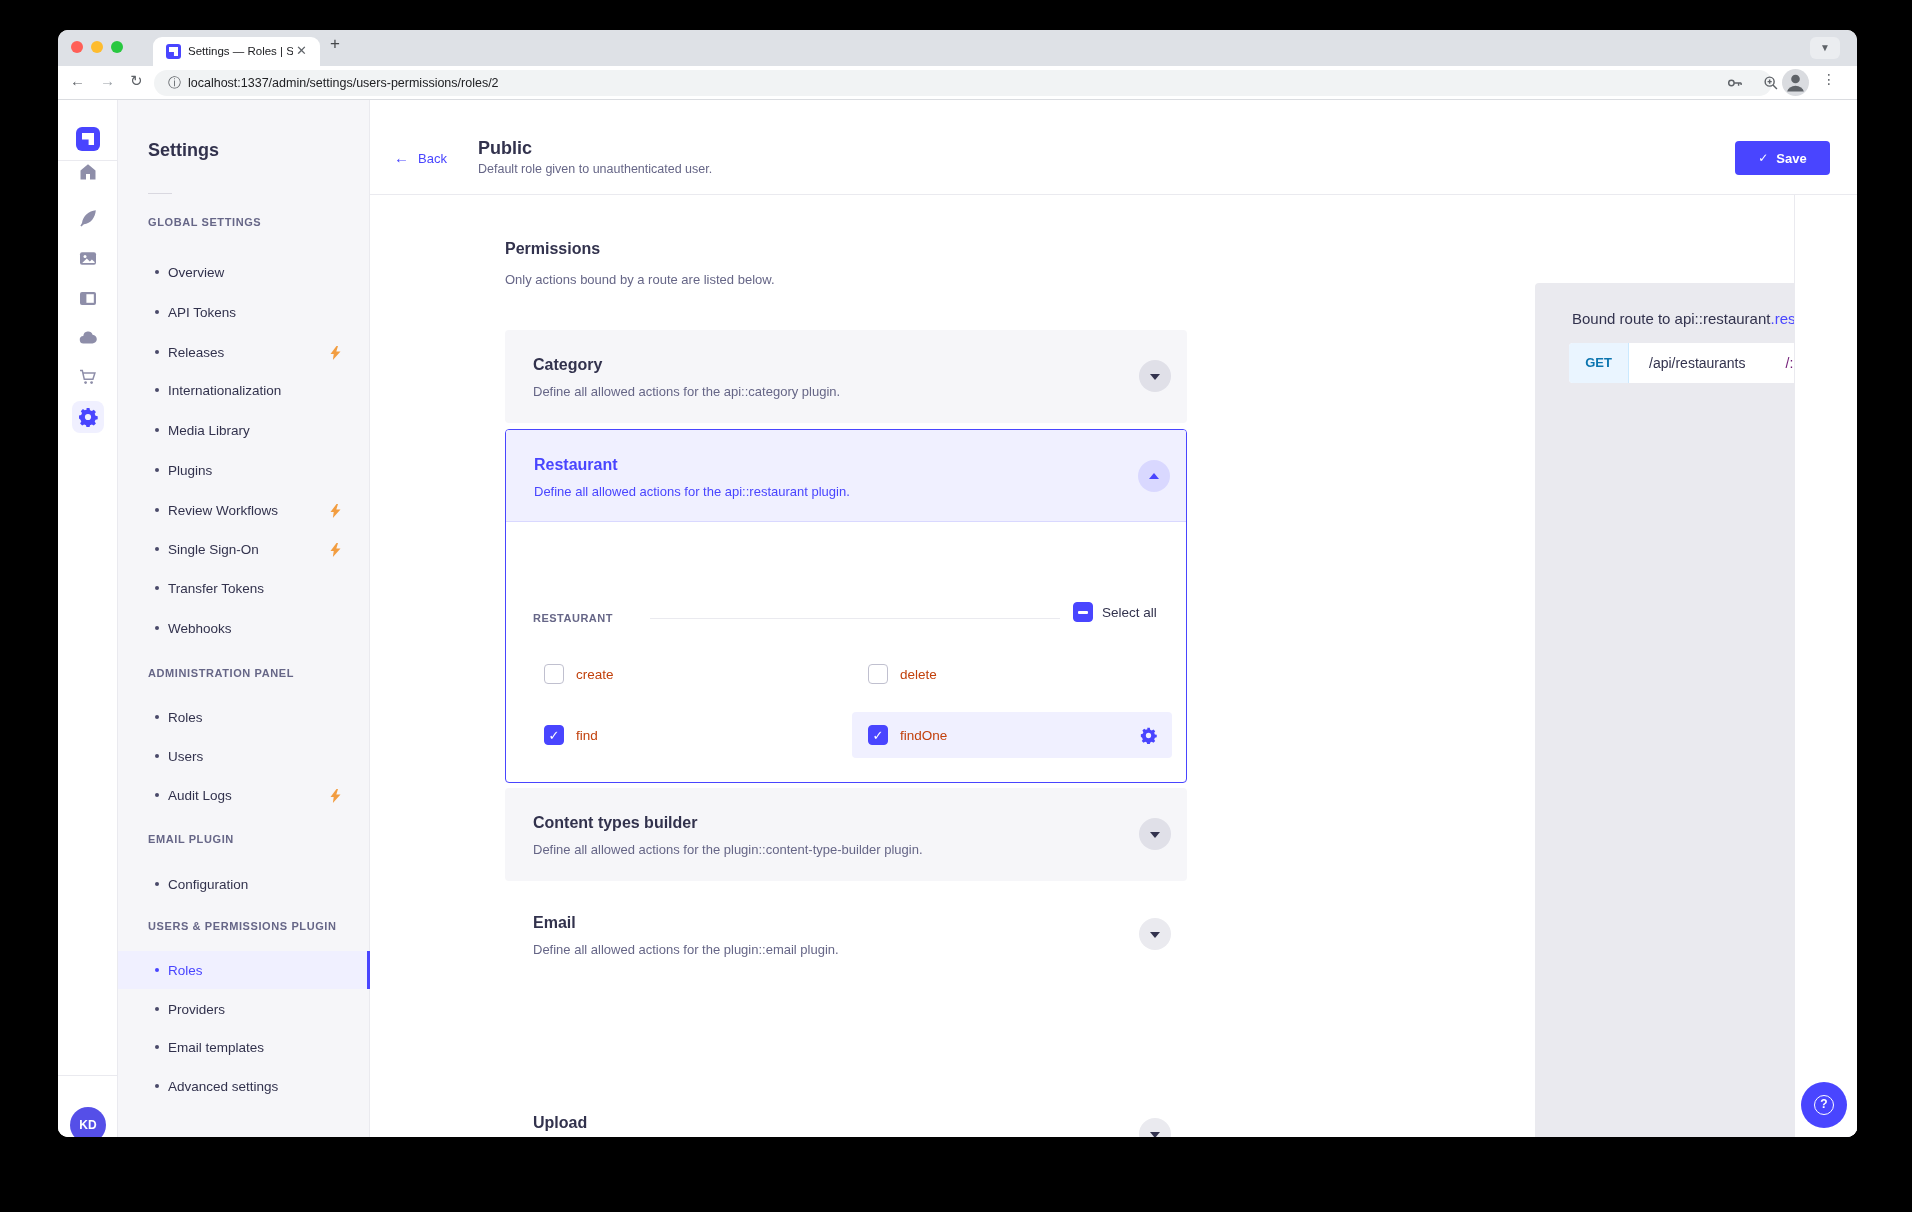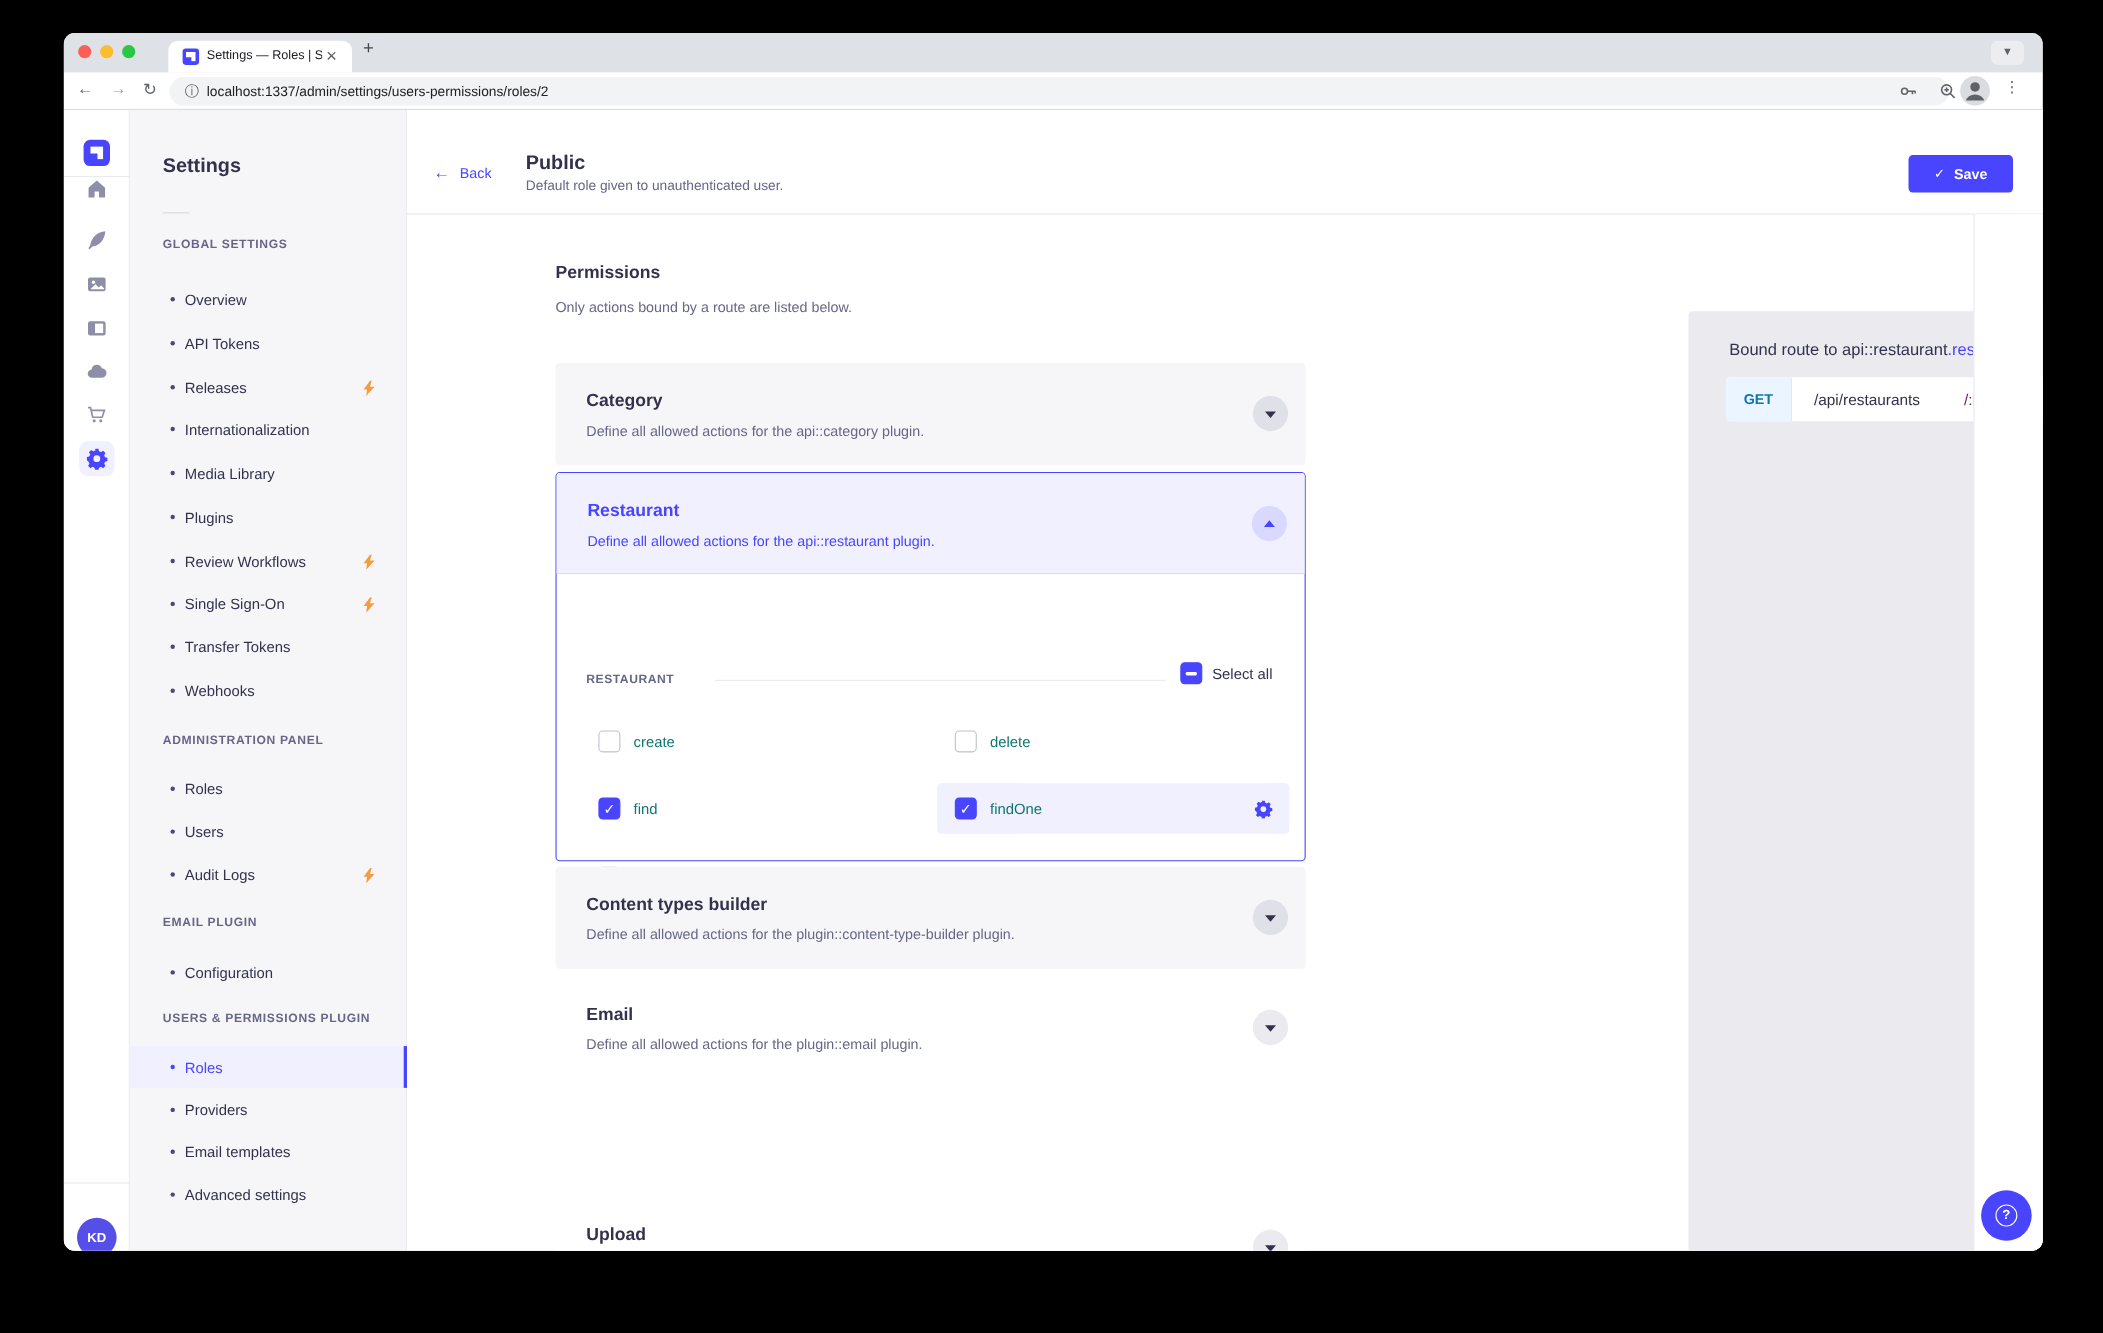--- a/index.html
+++ b/index.html
@@ -78,21 +78,21 @@
   #rest-head { left:0; top:0; width:680px; height:92px; background:#f0f0ff; border-bottom:1px solid #d9d8ff; border-radius:3px 3px 0 0; }
   #rest-head .acc-title { color:#4945ff; }
   #rest-head .acc-desc { color:#4945ff; }
   #rest-head .chev-btn { background:#d9d8ff; }
   #group-label { left:27px; top:182px; font-size:11px; font-weight:700; letter-spacing:.5px; color:#666687; }
   #group-line { left:144px; top:188px; width:410px; height:1px; background:#eaeaef; }
   .cbx { position:absolute; width:20px; height:20px; border-radius:4px; background:#fff; border:1px solid #c0c0cf; }
   .cbx.on { background:#4945ff; border-color:#4945ff; color:#fff; font-size:13px; font-weight:700; text-align:center; line-height:19px; }
   .cbx.ind { background:#4945ff; border-color:#4945ff; }
   .cbx.ind .bar { position:absolute; left:4px; top:8px; width:10px; height:2.5px; background:#fff; border-radius:1px; }
-  .cb-lbl { position:absolute; font-size:13.5px; color:#0f766e; }
+  .cb-lbl { position:absolute; font-size:13.5px; color:#c2410c; }
   #sel-row { left:567px; top:172px; }
   #sel-lbl { left:596px; top:175px; font-size:13.5px; color:#32324d; }
   #hl-row { left:346px; top:282px; width:320px; height:46px; background:#f0f0ff; border-radius:4px; }
   .gear20 { position:absolute; width:17px; height:17px; }
 
   #panel { left:1165px; top:183px; width:571px; height:854px; background:#eaeaef; border-radius:4px 4px 0 0; }
   #route-title { left:37px; top:27px; font-size:15px; color:#32324d; }
   #route-title .accent { color:#4945ff; }
   #route-box { left:34px; top:60px; width:467px; height:40px; background:#fff; border-radius:4px; display:flex; align-items:center; }
   #method-badge { width:60px; height:40px; background:#eaf5ff; border-right:1px solid #cae9ff; border-radius:4px 0 0 4px; color:#0c75af; font-size:13px; font-weight:700; text-align:center; line-height:40px; }

